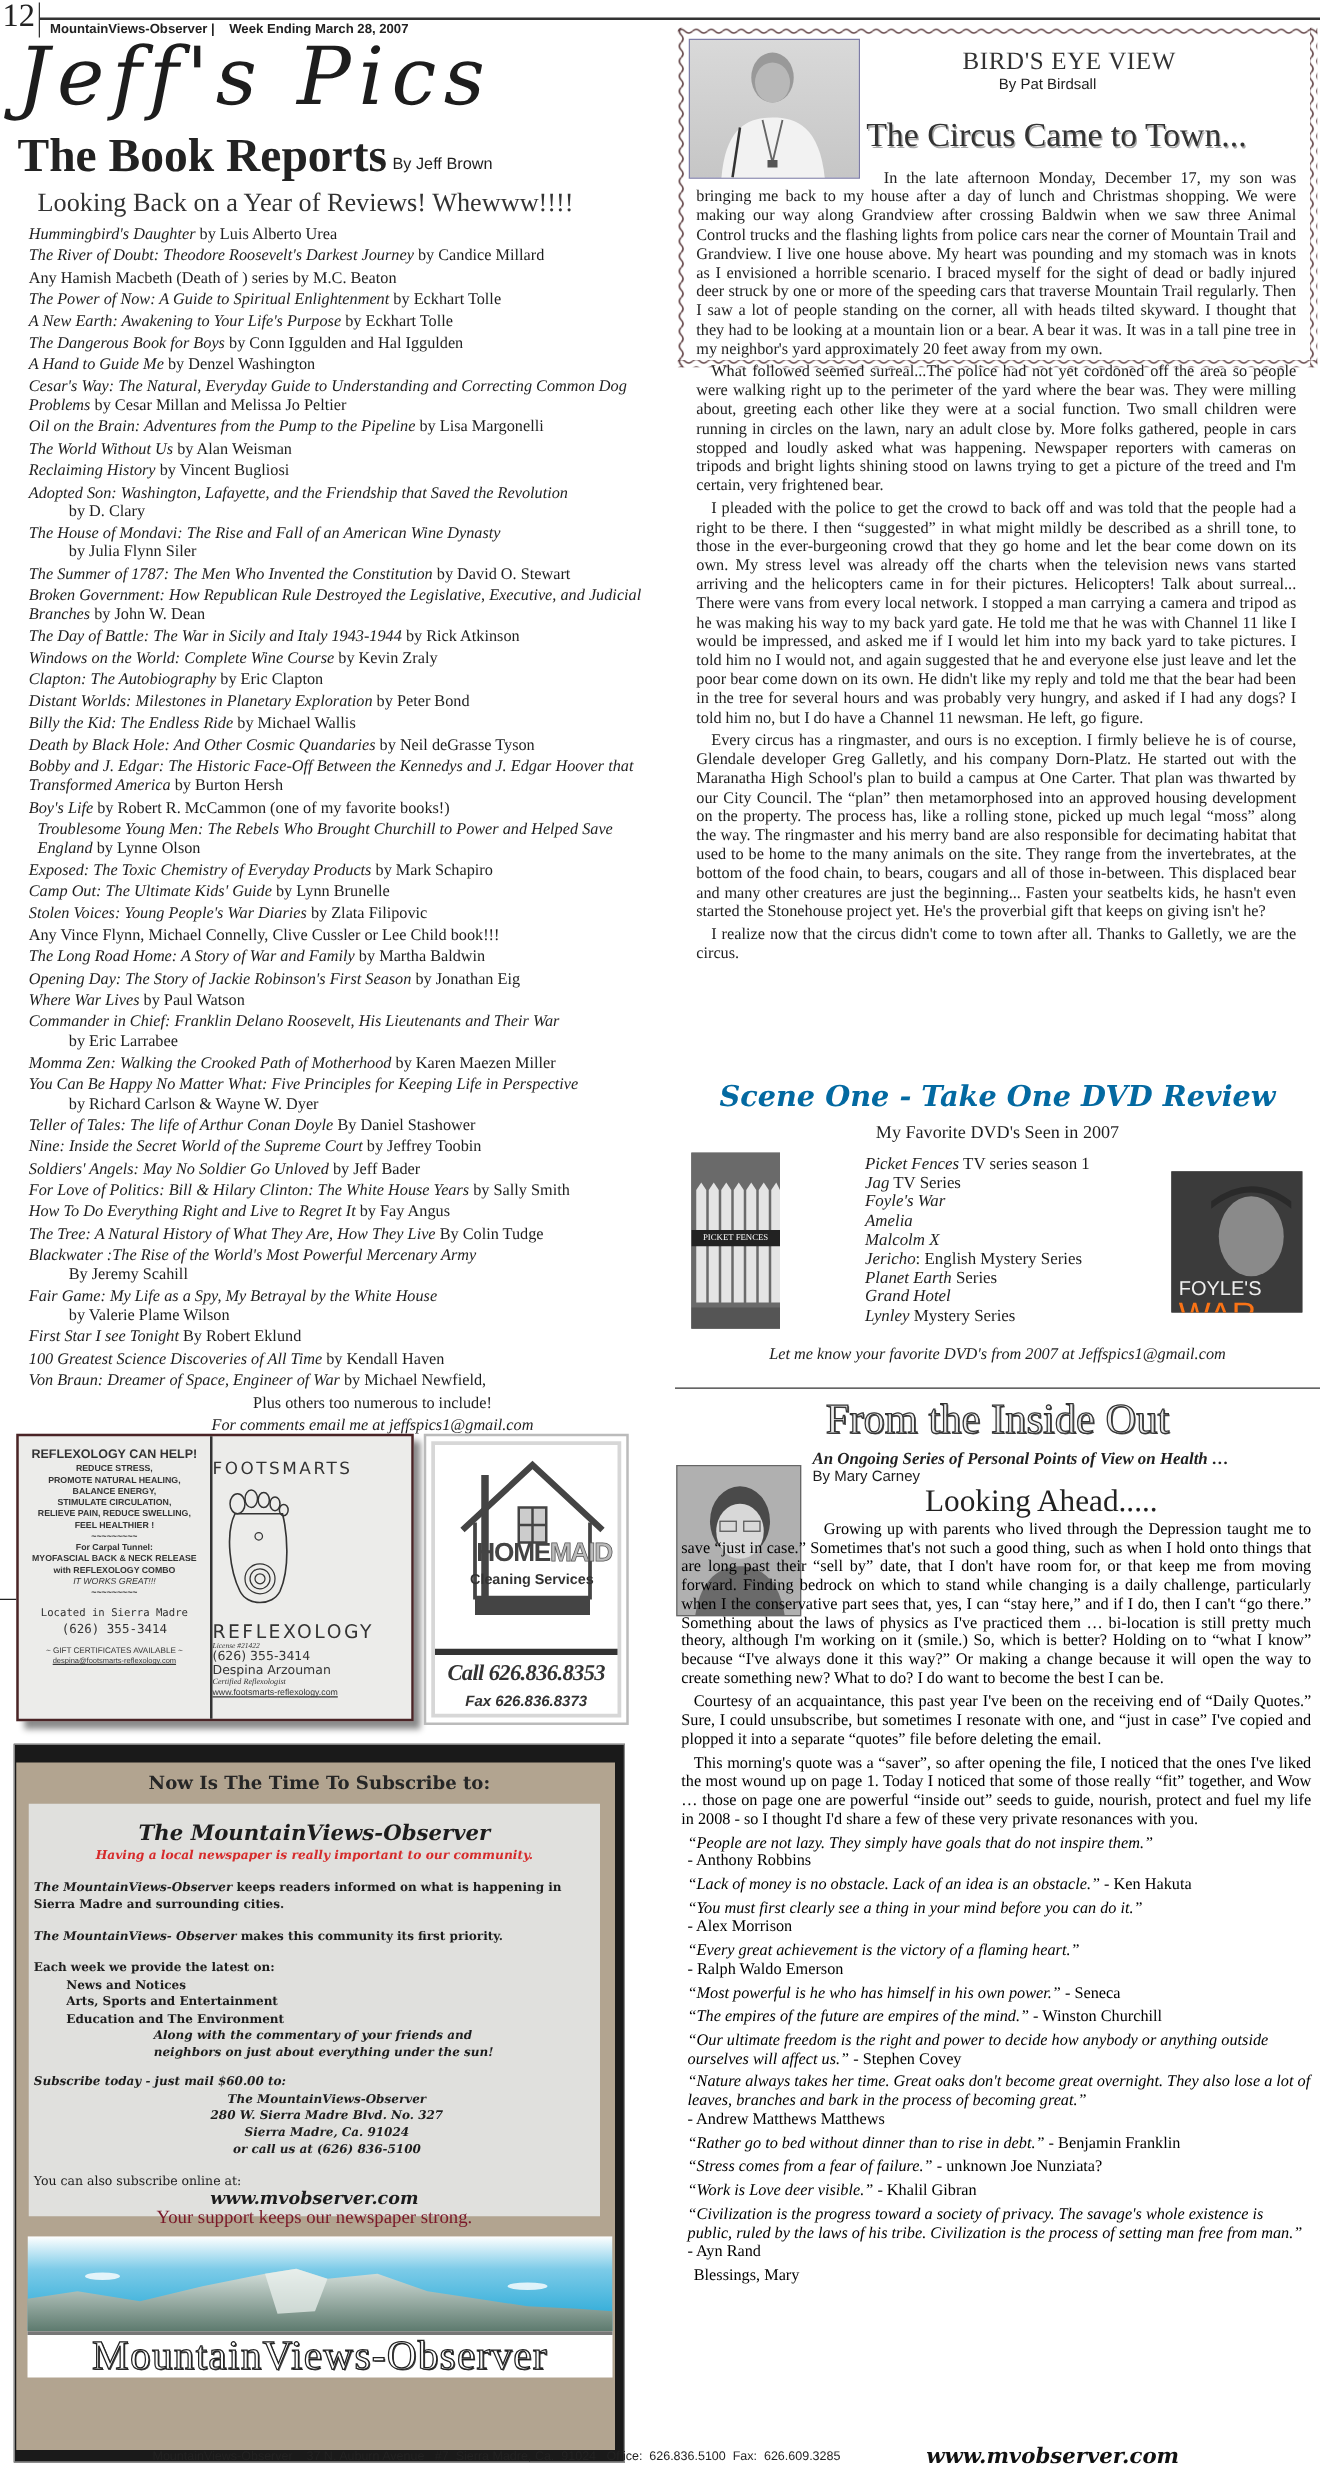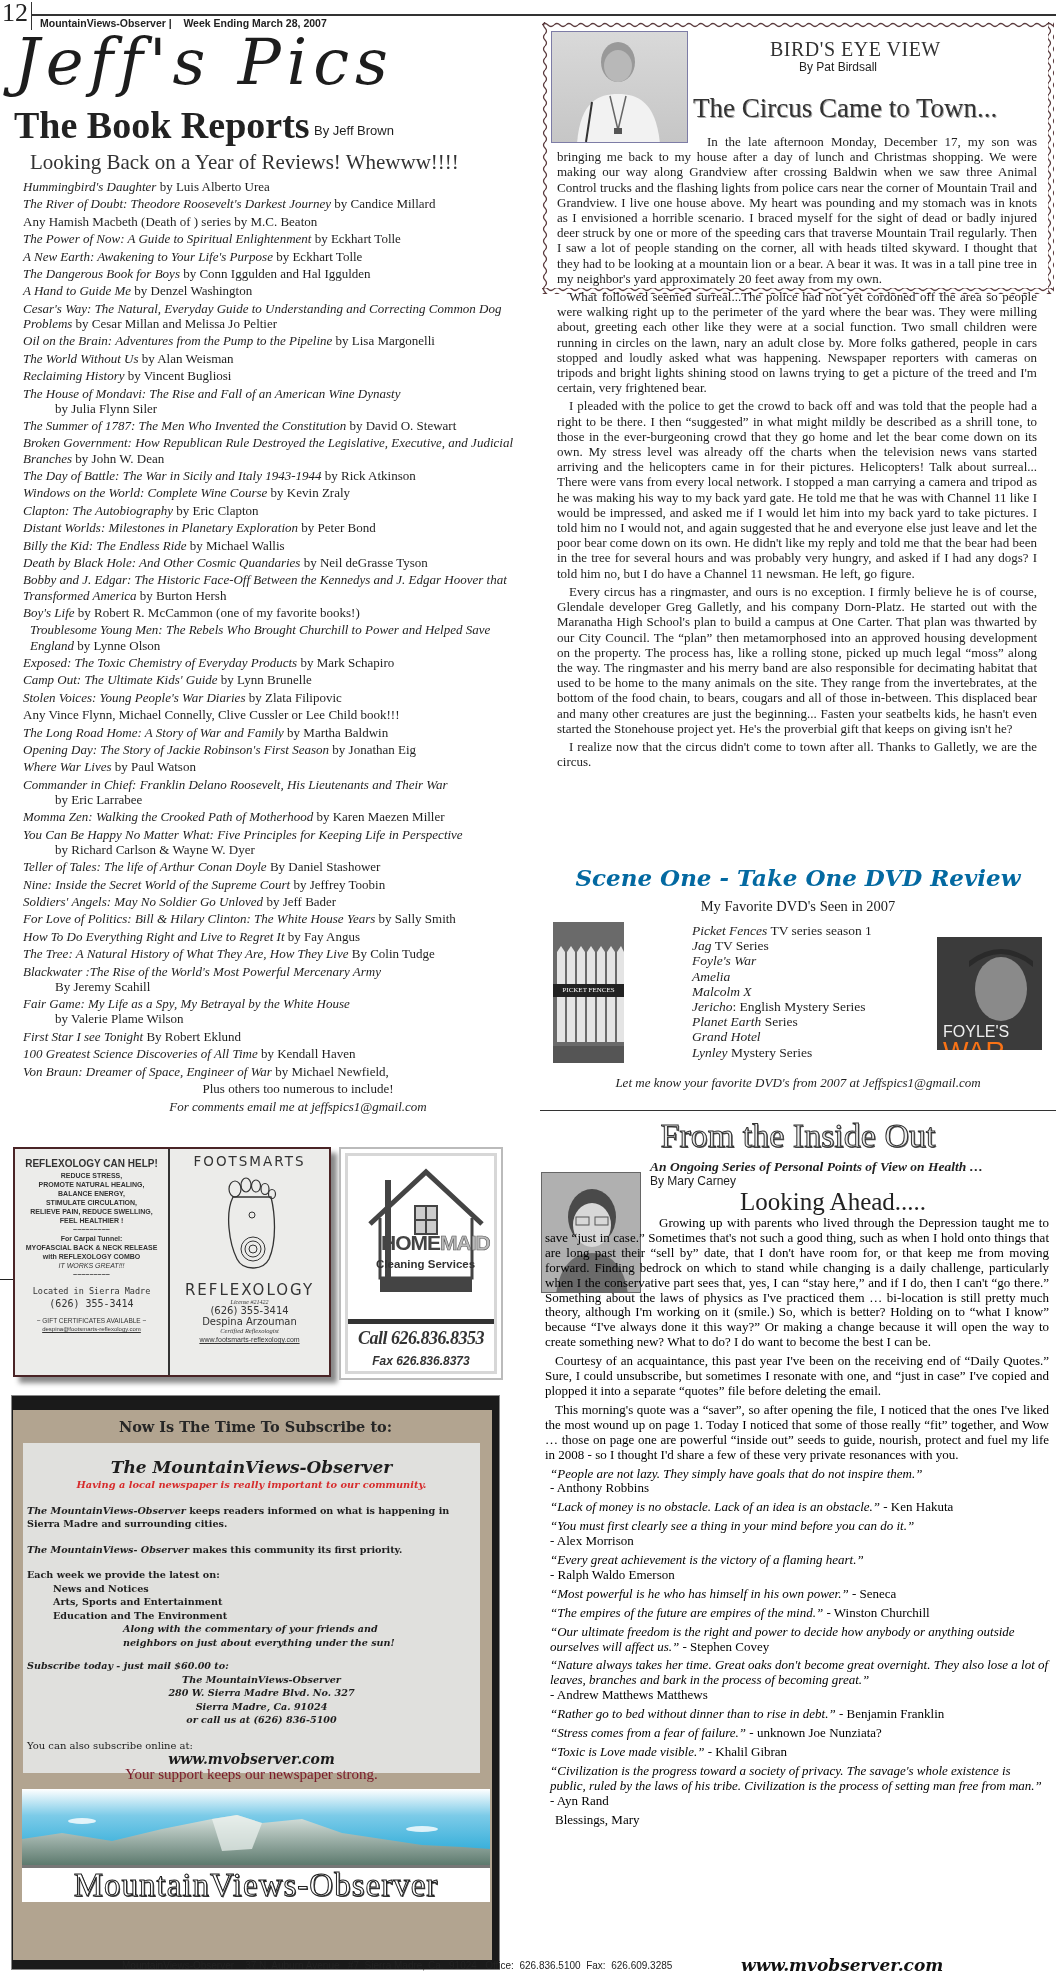--- a/index.html
+++ b/index.html
@@ -23,21 +23,21 @@
   .book-email { text-align: center; font-style: italic; margin-top: 3px; padding-left: 40px; }
 
   
   .ad-reflex { position: absolute; left: 13px; top: 1147px; width: 318px; height: 230px; border: 2px solid #4a2426; background: #ececea; box-shadow: 6px 6px 5px #888; display: flex; }
   .ad-reflex .left { width: 155px; border-right: 2px solid #333; padding: 10px 4px 0; text-align: center; font-family: "Liberation Sans", sans-serif; font-size: 7px; line-height: 9px; font-weight: bold; color: #333; }
   .ad-reflex .left .h { font-size: 10px; margin-bottom: 3px; }
   .ad-reflex .left .loc { font-family: "DejaVu Sans Mono", monospace; font-weight: normal; font-size: 8.5px; line-height: 12px; margin-top: 6px; }
   .ad-reflex .left .phone { font-family: "DejaVu Sans Mono", monospace; font-weight: normal; font-size: 10px; line-height: 13px; }
   .ad-reflex .left .gift { font-weight: normal; font-size: 6.5px; margin-top: 6px; }
   .ad-reflex .left .mail { font-weight: normal; font-size: 6px; text-decoration: underline; }
-  .ad-reflex .right { flex: 1; text-align: center; padding-top: 4px; color: #333; }
+  .ad-reflex .right { flex: 1; text-align: left; padding-top: 18px; color: #333; }
   .ad-reflex .right .brand { font-family: "DejaVu Sans", sans-serif; font-size: 13.5px; letter-spacing: 2px; }
   .ad-reflex .right .foot { margin: 4px auto; width: 70px; height: 100px; }
   .ad-reflex .right .refl { font-family: "DejaVu Sans", sans-serif; font-size: 15px; letter-spacing: 2px; }
   .ad-reflex .right .lic { font-size: 6px; font-style: italic; }
   .ad-reflex .right .ph { font-family: "DejaVu Sans", sans-serif; font-size: 10px; }
   .ad-reflex .right .nm { font-family: "DejaVu Sans", sans-serif; font-size: 10px; }
   .ad-reflex .right .cert { font-size: 6.5px; font-style: italic; }
   .ad-reflex .right .web { font-family: "Liberation Sans", sans-serif; font-size: 7px; text-decoration: underline; margin-top: 2px; }
   .ad-reflex-pointer { position: absolute; left: 0; top: 1279px; width: 43px; height: 1px; background: #222; }
 
@@ -118,20 +118,21 @@
     <div class="book-item"><span class="t">The River of Doubt: Theodore Roosevelt's Darkest Journey</span><span> by Candice Millard</span></div>
     <div class="book-item"><span class="t"></span><span>Any Hamish Macbeth (Death of ) series by M.C. Beaton</span></div>
     <div class="book-item"><span class="t">The Power of Now: A Guide to Spiritual Enlightenment</span><span> by Eckhart Tolle</span></div>
     <div class="book-item"><span class="t">A New Earth: Awakening to Your Life's Purpose</span><span> by Eckhart Tolle</span></div>
     <div class="book-item"><span class="t">The Dangerous Book for Boys</span><span> by Conn Iggulden and Hal Iggulden</span></div>
     <div class="book-item"><span class="t">A Hand to Guide Me</span><span> by Denzel Washington</span></div>
     <div class="book-item"><span class="t">Cesar's Way: The Natural, Everyday Guide to Understanding and Correcting Common  Dog Problems</span><span> by Cesar Millan and Melissa Jo Peltier</span></div>
     <div class="book-item"><span class="t">Oil on the Brain: Adventures from the Pump to the Pipeline</span><span> by Lisa Margonelli</span></div>
     <div class="book-item"><span class="t">The World Without Us</span><span> by Alan Weisman</span></div>
     <div class="book-item"><span class="t">Reclaiming History</span><span> by Vincent Bugliosi</span></div>
+    <div class="book-item"><span class="t">Adopted Son: Washington, Lafayette, and the Friendship that Saved the Revolution</span><span style="display: block; padding-left: 32px;">by D. Clary</span></div>
     <div class="book-item"><span class="t">The House of Mondavi: The Rise and Fall of an American Wine Dynasty</span><span style="display: block; padding-left: 32px;">by Julia Flynn Siler</span></div>
     <div class="book-item"><span class="t">The Summer of 1787: The Men Who Invented the Constitution</span><span> by David O. Stewart</span></div>
     <div class="book-item"><span class="t">Broken Government: How Republican Rule Destroyed the Legislative, Executive, and Judicial Branches</span><span> by John W. Dean</span></div>
     <div class="book-item"><span class="t">The Day of Battle: The War in Sicily and Italy 1943-1944</span><span> by Rick Atkinson</span></div>
     <div class="book-item"><span class="t">Windows on the World: Complete Wine Course</span><span> by Kevin Zraly</span></div>
     <div class="book-item"><span class="t">Clapton: The Autobiography</span><span> by Eric Clapton</span></div>
     <div class="book-item"><span class="t">Distant Worlds: Milestones in Planetary Exploration</span><span> by Peter Bond</span></div>
     <div class="book-item"><span class="t">Billy the Kid: The Endless Ride</span><span> by Michael Wallis</span></div>
     <div class="book-item"><span class="t">Death by Black Hole: And Other Cosmic Quandaries</span><span> by Neil deGrasse Tyson</span></div>
     <div class="book-item"><span class="t">Bobby and J. Edgar: The Historic Face-Off Between the Kennedys and J. Edgar Hoover that Transformed America</span><span>  by Burton Hersh</span></div>
@@ -375,20 +376,20 @@
       <div class="quote"><span class="q">“People are not lazy. They simply have goals that do not inspire them.”</span><span style="display: block;">- Anthony Robbins</span></div>
       <div class="quote"><span class="q">“Lack of money is no obstacle. Lack of an idea is an obstacle.”</span><span>  - Ken Hakuta</span></div>
       <div class="quote"><span class="q">“You must first clearly see a thing in your mind before you can do it.”</span><span style="display: block;">- Alex Morrison</span></div>
       <div class="quote"><span class="q">“Every great achievement is the victory of a flaming heart.”</span><span style="display: block;">- Ralph Waldo Emerson</span></div>
       <div class="quote"><span class="q">“Most powerful is he who has himself in his own power.”</span><span>  -  Seneca</span></div>
       <div class="quote"><span class="q">“The empires of the future are empires of the mind.”</span><span>  - Winston Churchill</span></div>
       <div class="quote"><span class="q">“Our ultimate freedom is the right and power to decide how anybody or anything outside ourselves will affect us.”</span><span>  - Stephen Covey</span></div>
       <div class="quote"><span class="q">“Nature always takes her time. Great oaks don't become great overnight. They also lose a lot of leaves, branches and bark in the process of becoming great.”</span><span style="display: block;"> - Andrew Matthews Matthews</span></div>
       <div class="quote"><span class="q">“Rather go to bed without dinner than to rise in debt.”</span><span>  - Benjamin Franklin</span></div>
       <div class="quote"><span class="q">“Stress comes from a fear of failure.”</span><span> - unknown  Joe Nunziata?</span></div>
-      <div class="quote"><span class="q">“Toxic is Love made visible.”</span><span>  - Khalil Gibran</span></div>
+      <div class="quote"><span class="q">“Work is Love deer visible.”</span><span>  - Khalil Gibran</span></div>
       <div class="quote"><span class="q">“Civilization is the progress toward a society of privacy. The savage's whole existence is public, ruled by the laws of his tribe. Civilization is the process of setting man free from man.”</span><span>  - Ayn Rand</span></div>
     </div>
   <p style="padding-left:10px">Blessings, Mary</p>
 </div>
 
 <div class="footer">MountainViews-Observer    37 N. Auburn Avenue   #7  Sierra Madre, Ca.  91024   Office:  626.836.5100  Fax:  626.609.3285</div>
 <div class="footer-url">www.mvobserver.com</div>
 
 </body></html>

